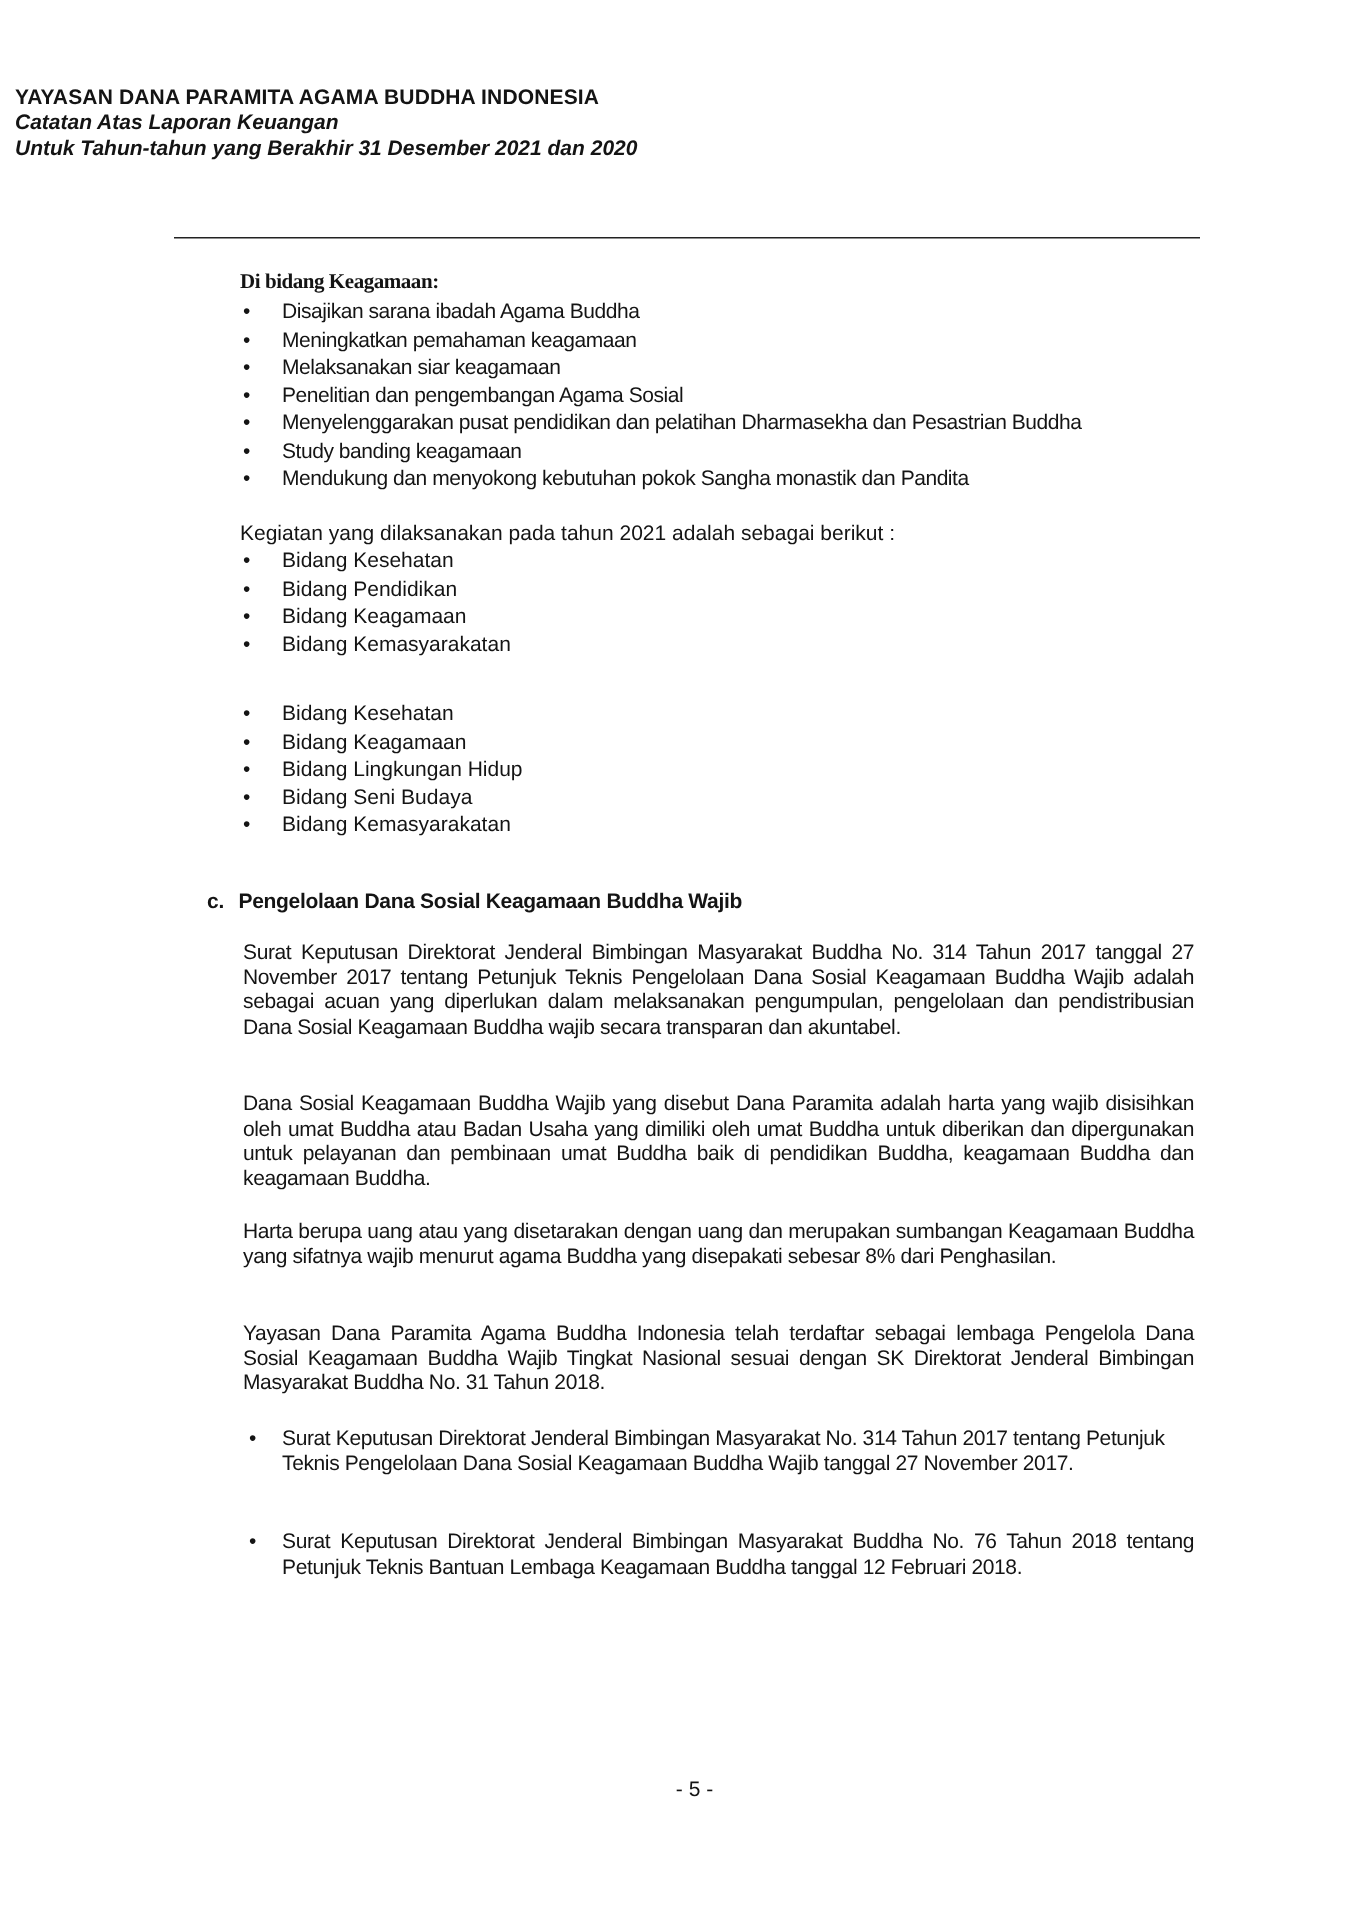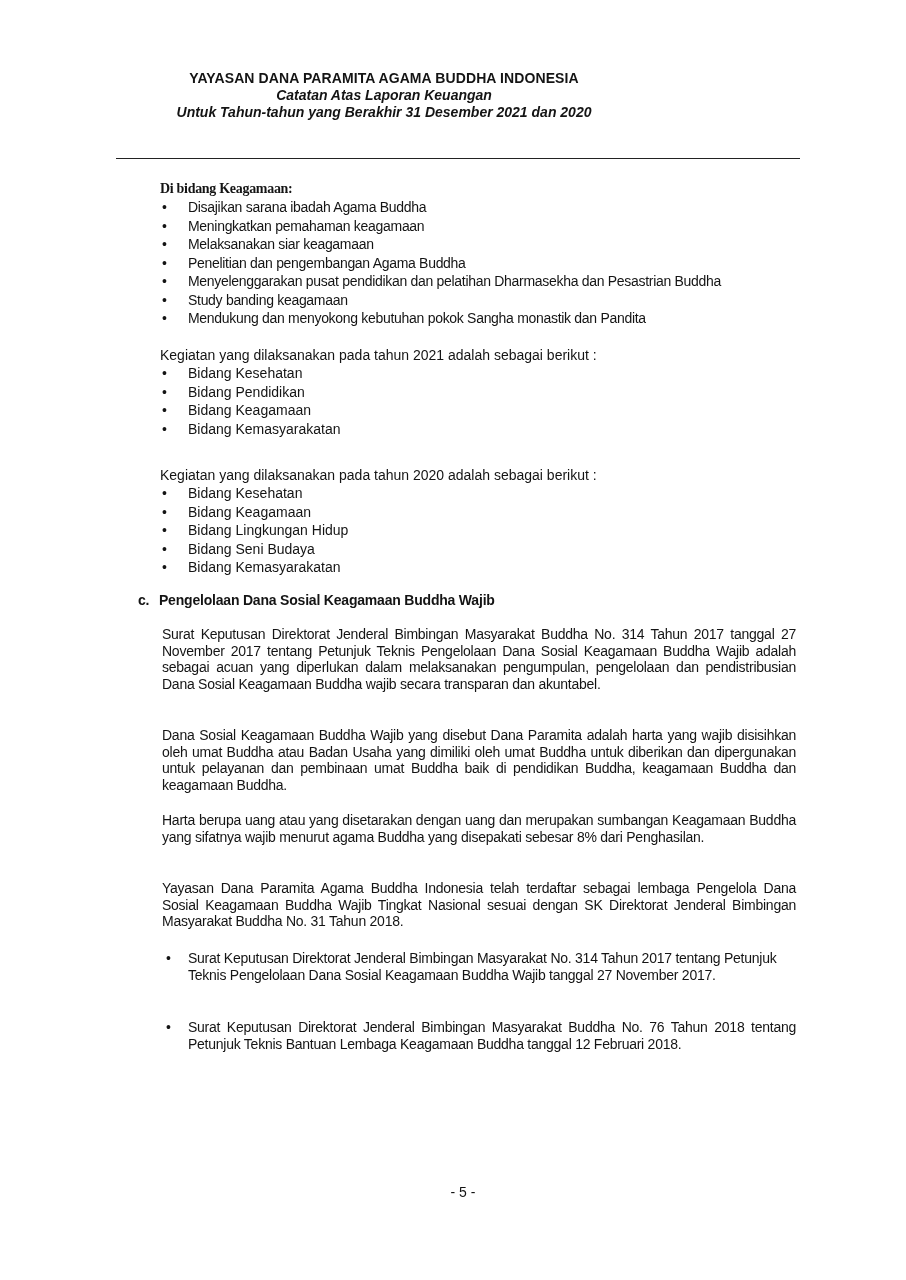--- a/index.html
+++ b/index.html
@@ -1,20 +1,20 @@
 <!DOCTYPE html>
 <html><head>
 <meta charset="utf-8">
 <style>
   html, body { margin: 0; padding: 0; }
   body {
     width: 906px; height: 1280px; background: #ffffff; position: relative; overflow: hidden;
     font-family: "Liberation Sans", sans-serif; color: #141414;
   }
-  .header { position: absolute; top: 70px; left: 0; width: 758px; text-align: center; }
+  .header { position: absolute; top: 56px; left: 0; width: 758px; text-align: left; }
   .header .l1 { font-weight: bold; font-size: 14px; line-height: 17px; letter-spacing: 0.1px; margin-left: 10px; }
   .header .l2 { font-weight: bold; font-size: 14px; line-height: 17px; margin-left: 10px; font-style: italic; }
   .rule { position: absolute; top: 158px; left: 116px; width: 684px; height: 0; border-top: 1.5px solid #222; }
 
   .block { position: absolute; left: 160px; width: 640px; font-size: 14px; line-height: 18px; }
   .heading-b { font-weight: bold; font-family: Liberation Serif, serif; font-size: 14px; }
   ul.blist { list-style: none; margin: 0; padding: 0; }
   ul.blist li { position: relative; padding-left: 28px; line-height: 18.5px; font-size: 14px; }
   ul.blist li .dot { position: absolute; left: 2px; top: 0; }
   .narrow { font-size: 14px; letter-spacing: -0.3px; }
@@ -35,39 +35,38 @@
   <div class="l2">Untuk Tahun-tahun yang Berakhir 31 Desember 2021 dan 2020</div>
 </div>
 <div class="rule"></div>
 
 <div class="block narrow" style="top:180px;">
   <div class="heading-b">Di bidang Keagamaan:</div>
   <ul class="blist">
     <li><span class="dot">•</span><span>Disajikan sarana ibadah Agama Buddha</span></li>
     <li><span class="dot">•</span><span>Meningkatkan pemahaman keagamaan</span></li>
     <li><span class="dot">•</span><span>Melaksanakan siar keagamaan</span></li>
-    <li><span class="dot">•</span><span>Penelitian dan pengembangan Agama Buddha</span></li>
+    <li><span class="dot">•</span><span>Penelitian dan pengembangan Agama Sosial</span></li>
     <li><span class="dot">•</span><span>Menyelenggarakan pusat pendidikan dan pelatihan Dharmasekha dan Pesastrian Buddha</span></li>
     <li><span class="dot">•</span><span>Study banding keagamaan</span></li>
     <li><span class="dot">•</span><span>Mendukung dan menyokong kebutuhan pokok Sangha monastik dan Pandita</span></li>
   </ul>
 </div>
 
 <div class="block" style="top:346px;">
   <div>Kegiatan yang dilaksanakan pada tahun 2021 adalah sebagai berikut :</div>
   <ul class="blist">
     <li><span class="dot">•</span><span>Bidang Kesehatan</span></li>
     <li><span class="dot">•</span><span>Bidang Pendidikan</span></li>
     <li><span class="dot">•</span><span>Bidang Keagamaan</span></li>
     <li><span class="dot">•</span><span>Bidang Kemasyarakatan</span></li>
   </ul>
 </div>
 
 <div class="block" style="top:466px;">
-  <div>Kegiatan yang dilaksanakan pada tahun 2020 adalah sebagai berikut :</div>
   <ul class="blist">
     <li><span class="dot">•</span><span>Bidang Kesehatan</span></li>
     <li><span class="dot">•</span><span>Bidang Keagamaan</span></li>
     <li><span class="dot">•</span><span>Bidang Lingkungan Hidup</span></li>
     <li><span class="dot">•</span><span>Bidang Seni Budaya</span></li>
     <li><span class="dot">•</span><span>Bidang Kemasyarakatan</span></li>
   </ul>
 </div>
 
 <div class="section-c">

